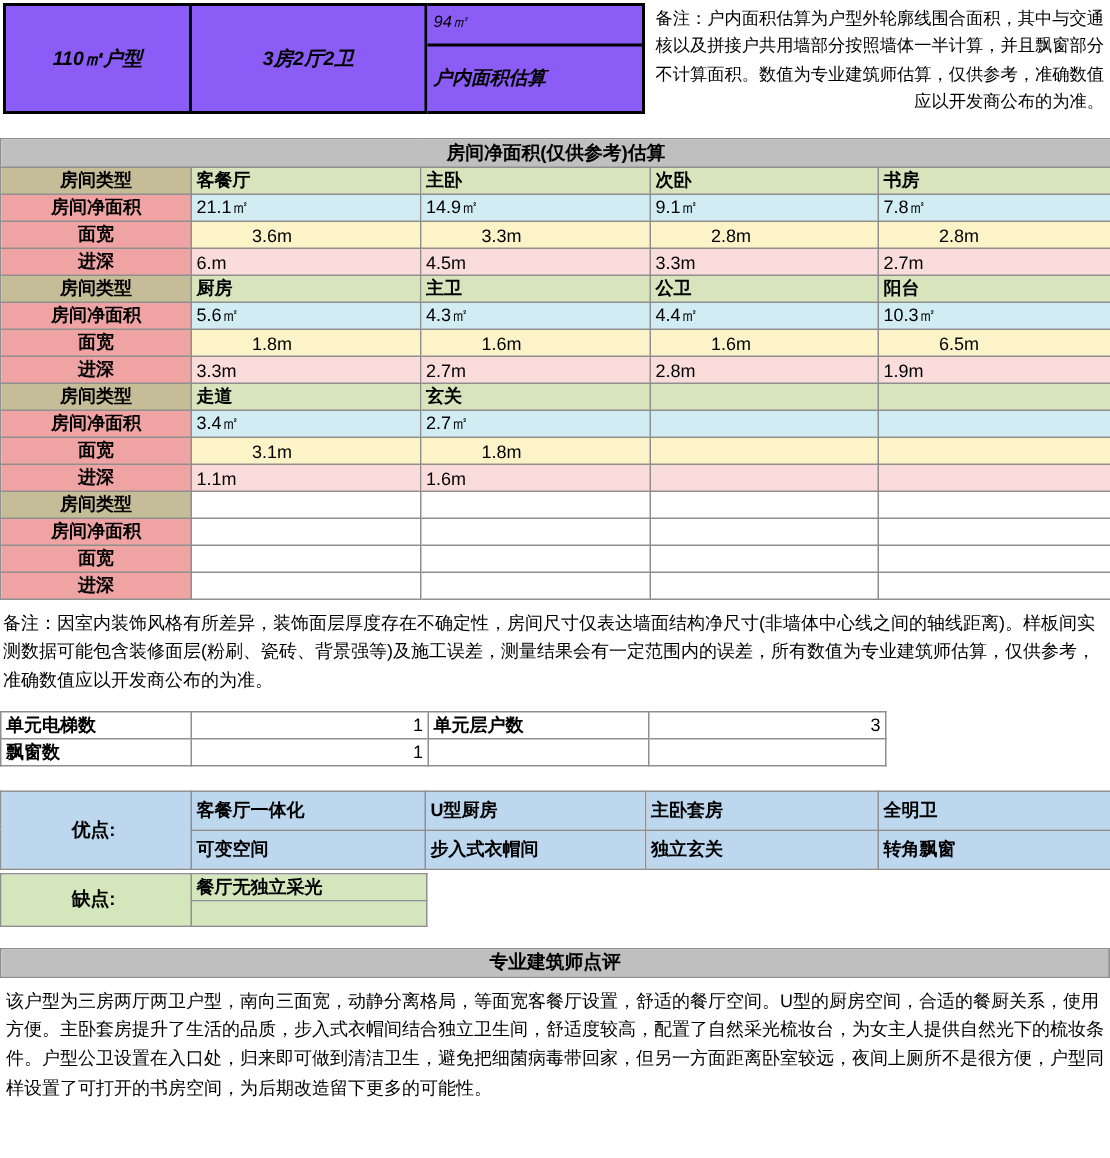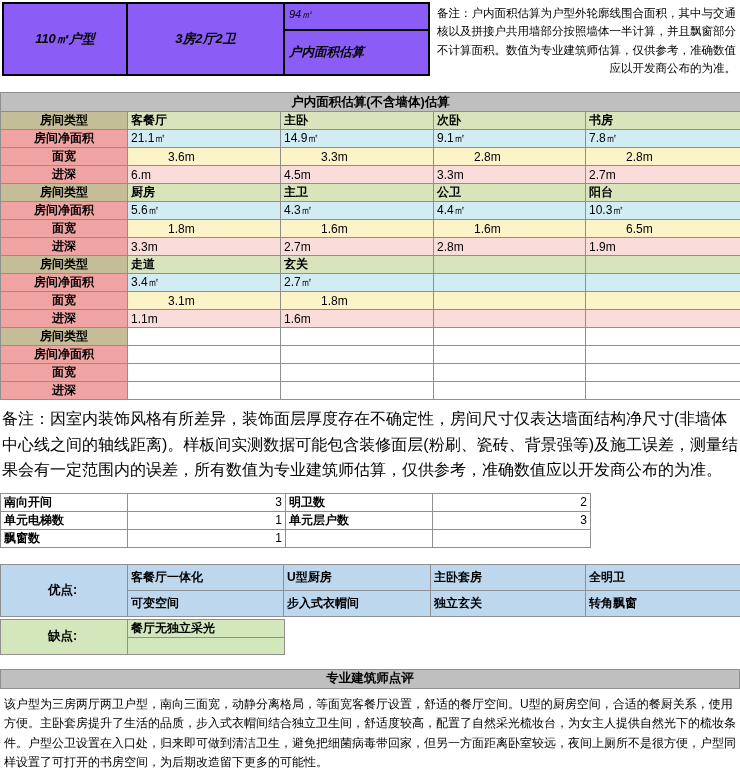--- a/index.html
+++ b/index.html
@@ -33,21 +33,21 @@
   .main-table{width:740px;margin-top:4px;}
   .main-table th{font-weight:bold;text-align:center;}
   th.lt{background:var(--label-tan);}
   th.lp{background:var(--label-pink);}
   tr.rt td{background:var(--row-green);font-weight:bold;}
   tr.ra td{background:var(--row-blue);}
   tr.rw td{background:var(--row-yellow);padding-left:40px;}
   tr.rd td{background:var(--row-pink);}
   tr.empty td{background:#fff !important;font-weight:normal;}
 
-  .note1{margin:6px 2px 0 2px;line-height:1.6;font-size:16px;}
+  .note1{margin:6px 2px 0 2px;line-height:1.6;font-size:12px;}
 
   .analysis{width:590px;margin-top:10px;}
   .analysis th{font-weight:bold;}
   .analysis td.num{text-align:right;}
 
   .pros{width:740px;margin-top:16px;}
   .pros th,.pros td{background:var(--pros-blue);height:26px;font-weight:bold;}
   .side{text-align:center;font-size:12.5px;padding-right:6px;}
 
   .cons{width:284px;margin-top:2px;}
@@ -74,21 +74,21 @@
   <table class="main-table">
     <colgroup>
         <col style="width:127px">
         <col style="width:153px">
         <col style="width:153px">
         <col style="width:152px">
         <col style="width:155px">
       </colgroup>
     <tbody>
     <tr>
-          <td class="sec-title" colspan="5">户内面积估算(不含墙体)估算</td>
+          <td class="sec-title" colspan="5">房间净面积(仅供参考)估算</td>
         </tr>
 
     <tr class="rt">
           <th class="lt">房间类型</th>
           <td>客餐厅</td>
           <td>主卧</td>
           <td>次卧</td>
           <td>书房</td>
         </tr>
     <tr class="ra">
@@ -205,26 +205,20 @@
   <div class="note1">备注：因室内装饰风格有所差异，装饰面层厚度存在不确定性，房间尺寸仅表达墙面结构净尺寸(非墙体中心线之间的轴线距离)。样板间实测数据可能包含装修面层(粉刷、瓷砖、背景强等)及施工误差，测量结果会有一定范围内的误差，所有数值为专业建筑师估算，仅供参考，准确数值应以开发商公布的为准。</div>
 
   <table class="analysis">
     <colgroup>
         <col style="width:127px">
         <col style="width:158px">
         <col style="width:147px">
         <col style="width:158px">
       </colgroup>
     <tbody>
-    <tr>
-          <th>南向开间</th>
-          <td class="num">3</td>
-          <th>明卫数</th>
-          <td class="num">2</td>
-        </tr>
     <tr>
           <th>单元电梯数</th>
           <td class="num">1</td>
           <th>单元层户数</th>
           <td class="num">3</td>
         </tr>
     <tr>
           <th>飘窗数</th>
           <td class="num">1</td>
           <th></th>

